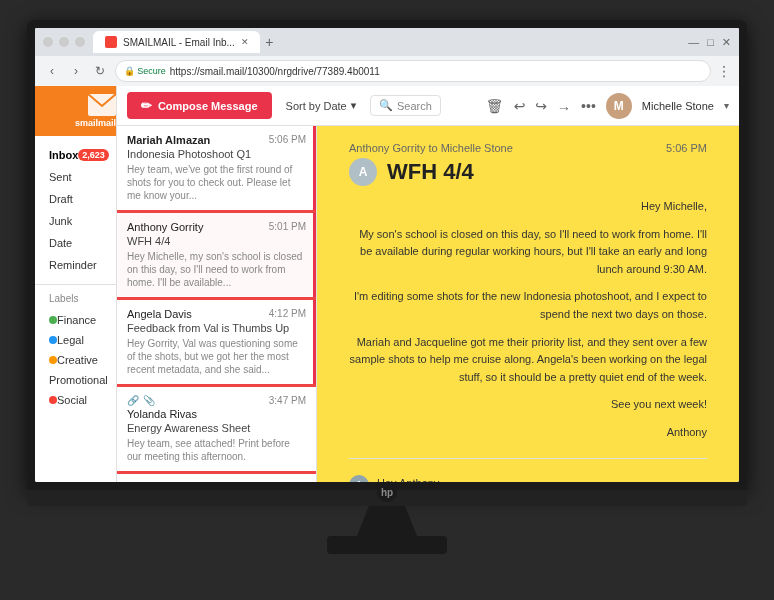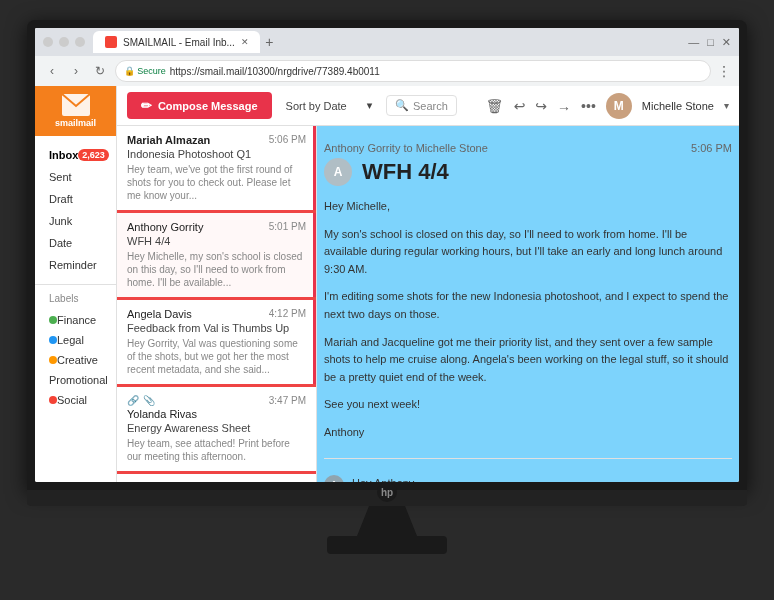--- a/index.html
+++ b/index.html
@@ -196,21 +196,21 @@
       background: #fff;
       border-right: 1px solid #e0e0e0;
       display: flex;
       flex-direction: column;
       padding: 0;
     }
     .sidebar-logo {
       height: 50px;
       background: #f47f1c;
       display: flex;
-      align-items: center;
+      align-items: flex-end;
       justify-content: center;
       flex-direction: column;
       gap: 2px;
     }
     .logo-icon {
       width: 28px;
       height: 22px;
       position: relative;
     }
     .logo-text {
@@ -299,21 +299,21 @@
       align-items: center;
       gap: 6px;
       font-weight: bold;
     }
     .compose-icon {
       font-size: 13px;
     }
     .sort-btn {
       display: flex;
       align-items: center;
-      gap: 20px;
+      gap: 4px;
       font-size: 11px;
       color: #444;
       cursor: pointer;
       padding: 4px 6px;
     }
     .search-box {
       display: flex;
       align-items: center;
       gap: 4px;
       border: 1px solid #e0e0e0;
@@ -413,23 +413,24 @@
       margin-bottom: 2px;
     }
     .email-icon-small {
       font-size: 10px;
       color: #999;
     }
 
     
     .email-reader {
       flex: 1;
-      padding: 16px 7px;
+      padding: 16px 32px;
       overflow-y: auto;
-      background: #7dd3fc;
+      background: #fde047;
+      text-align: right;
     }
     .reader-header {
       display: flex;
       justify-content: space-between;
       align-items: flex-start;
       margin-bottom: 4px;
     }
     .reader-from {
       font-size: 11px;
       color: #666;

